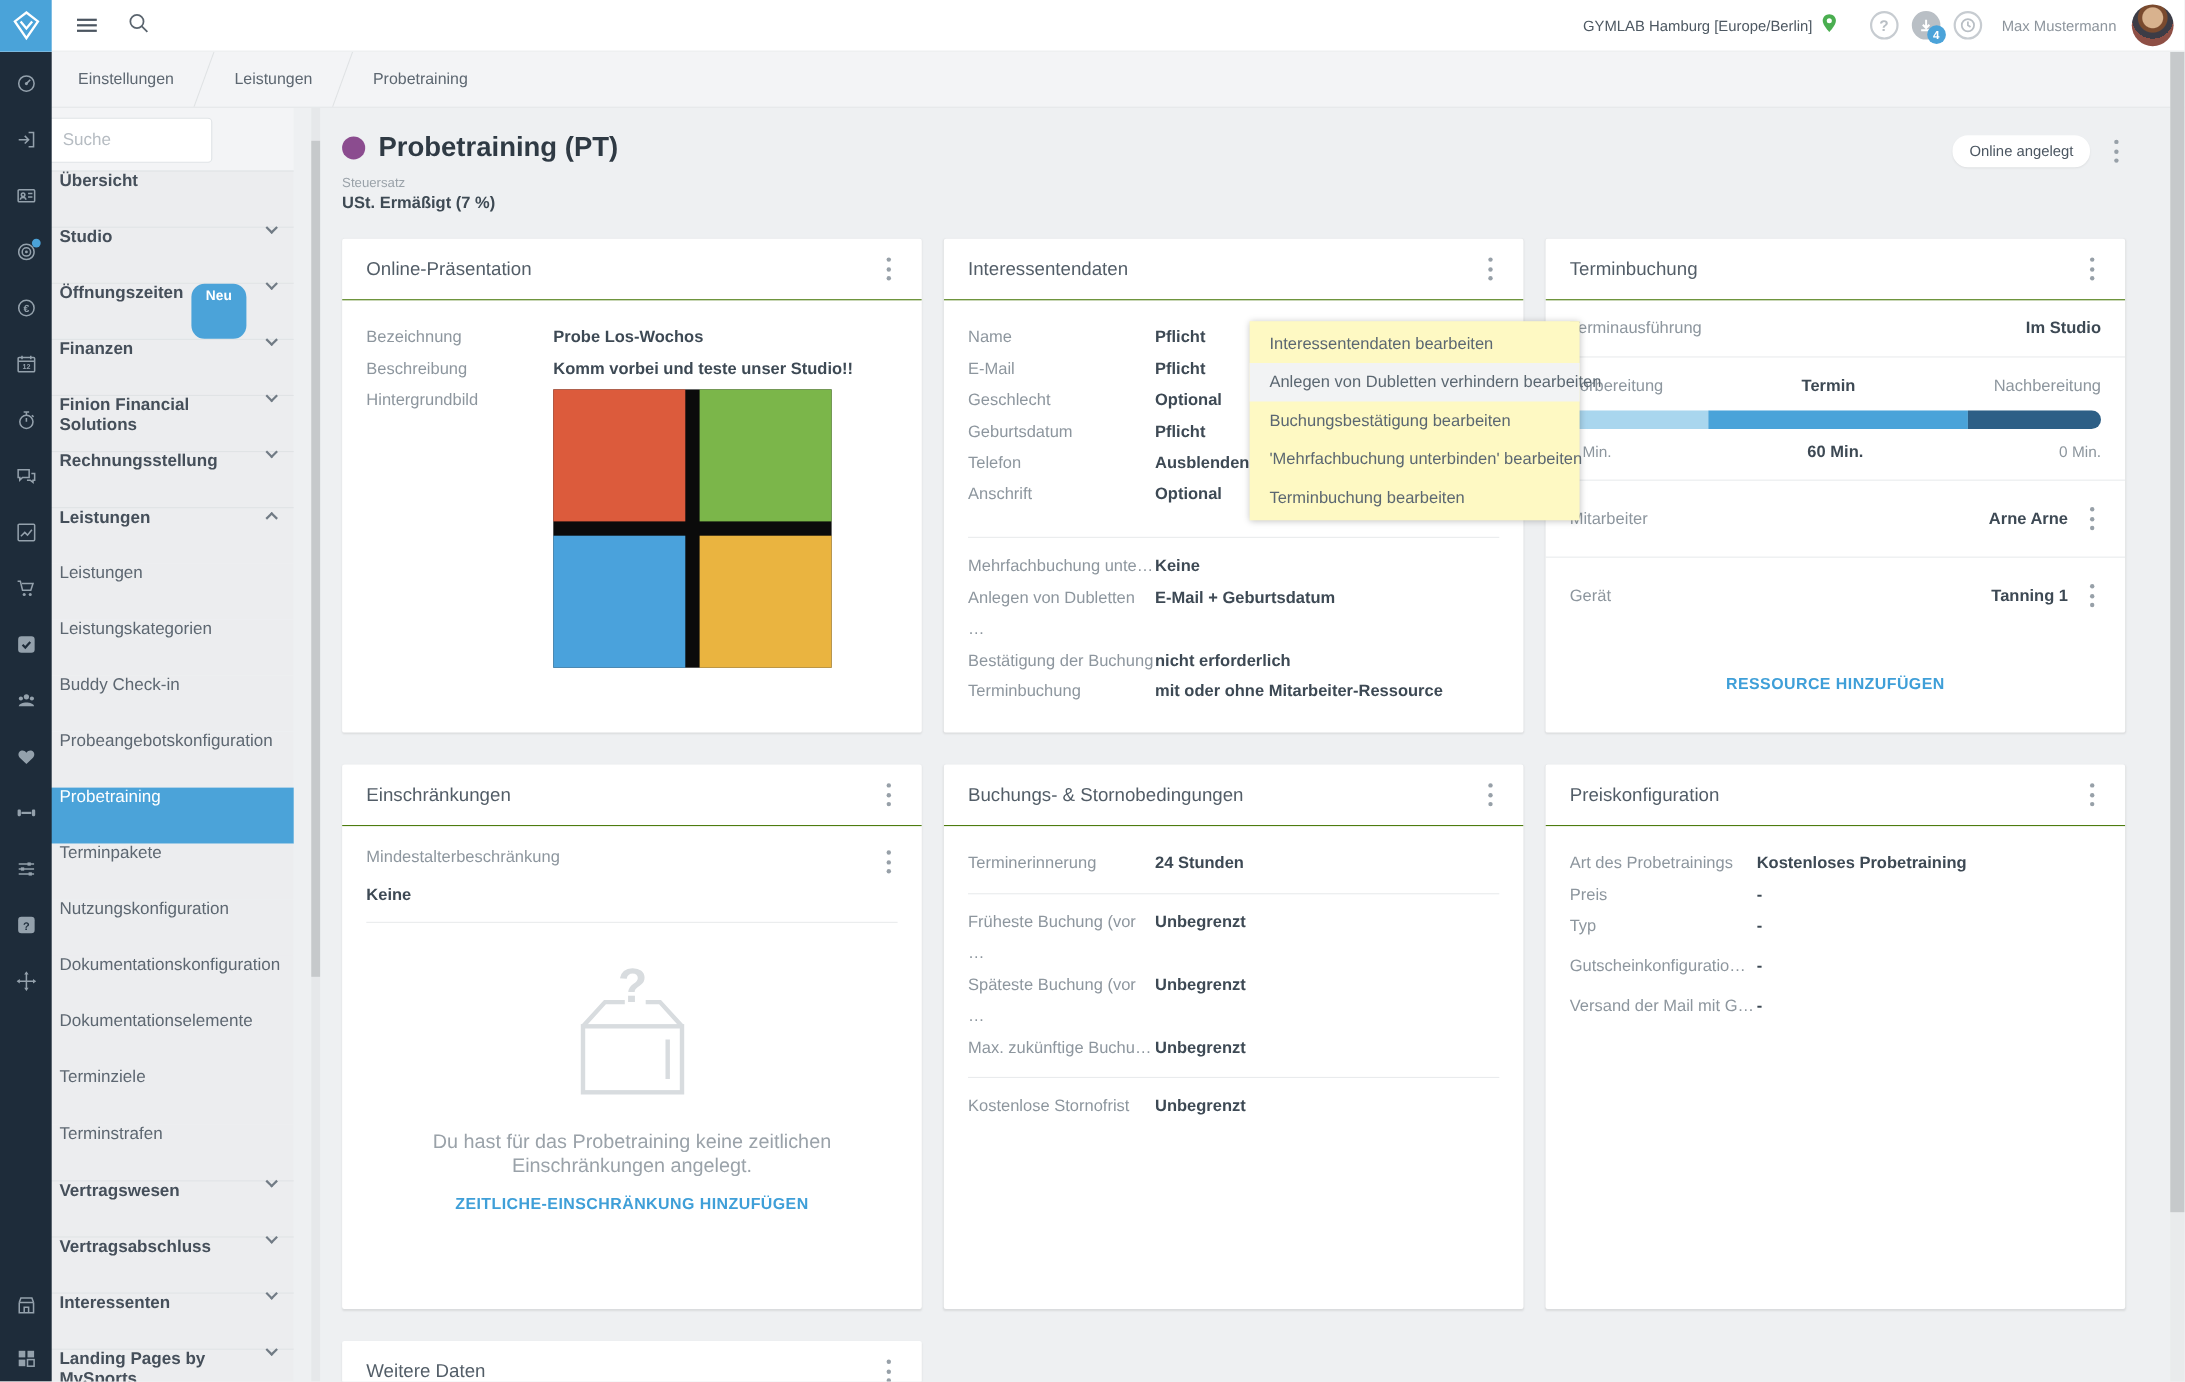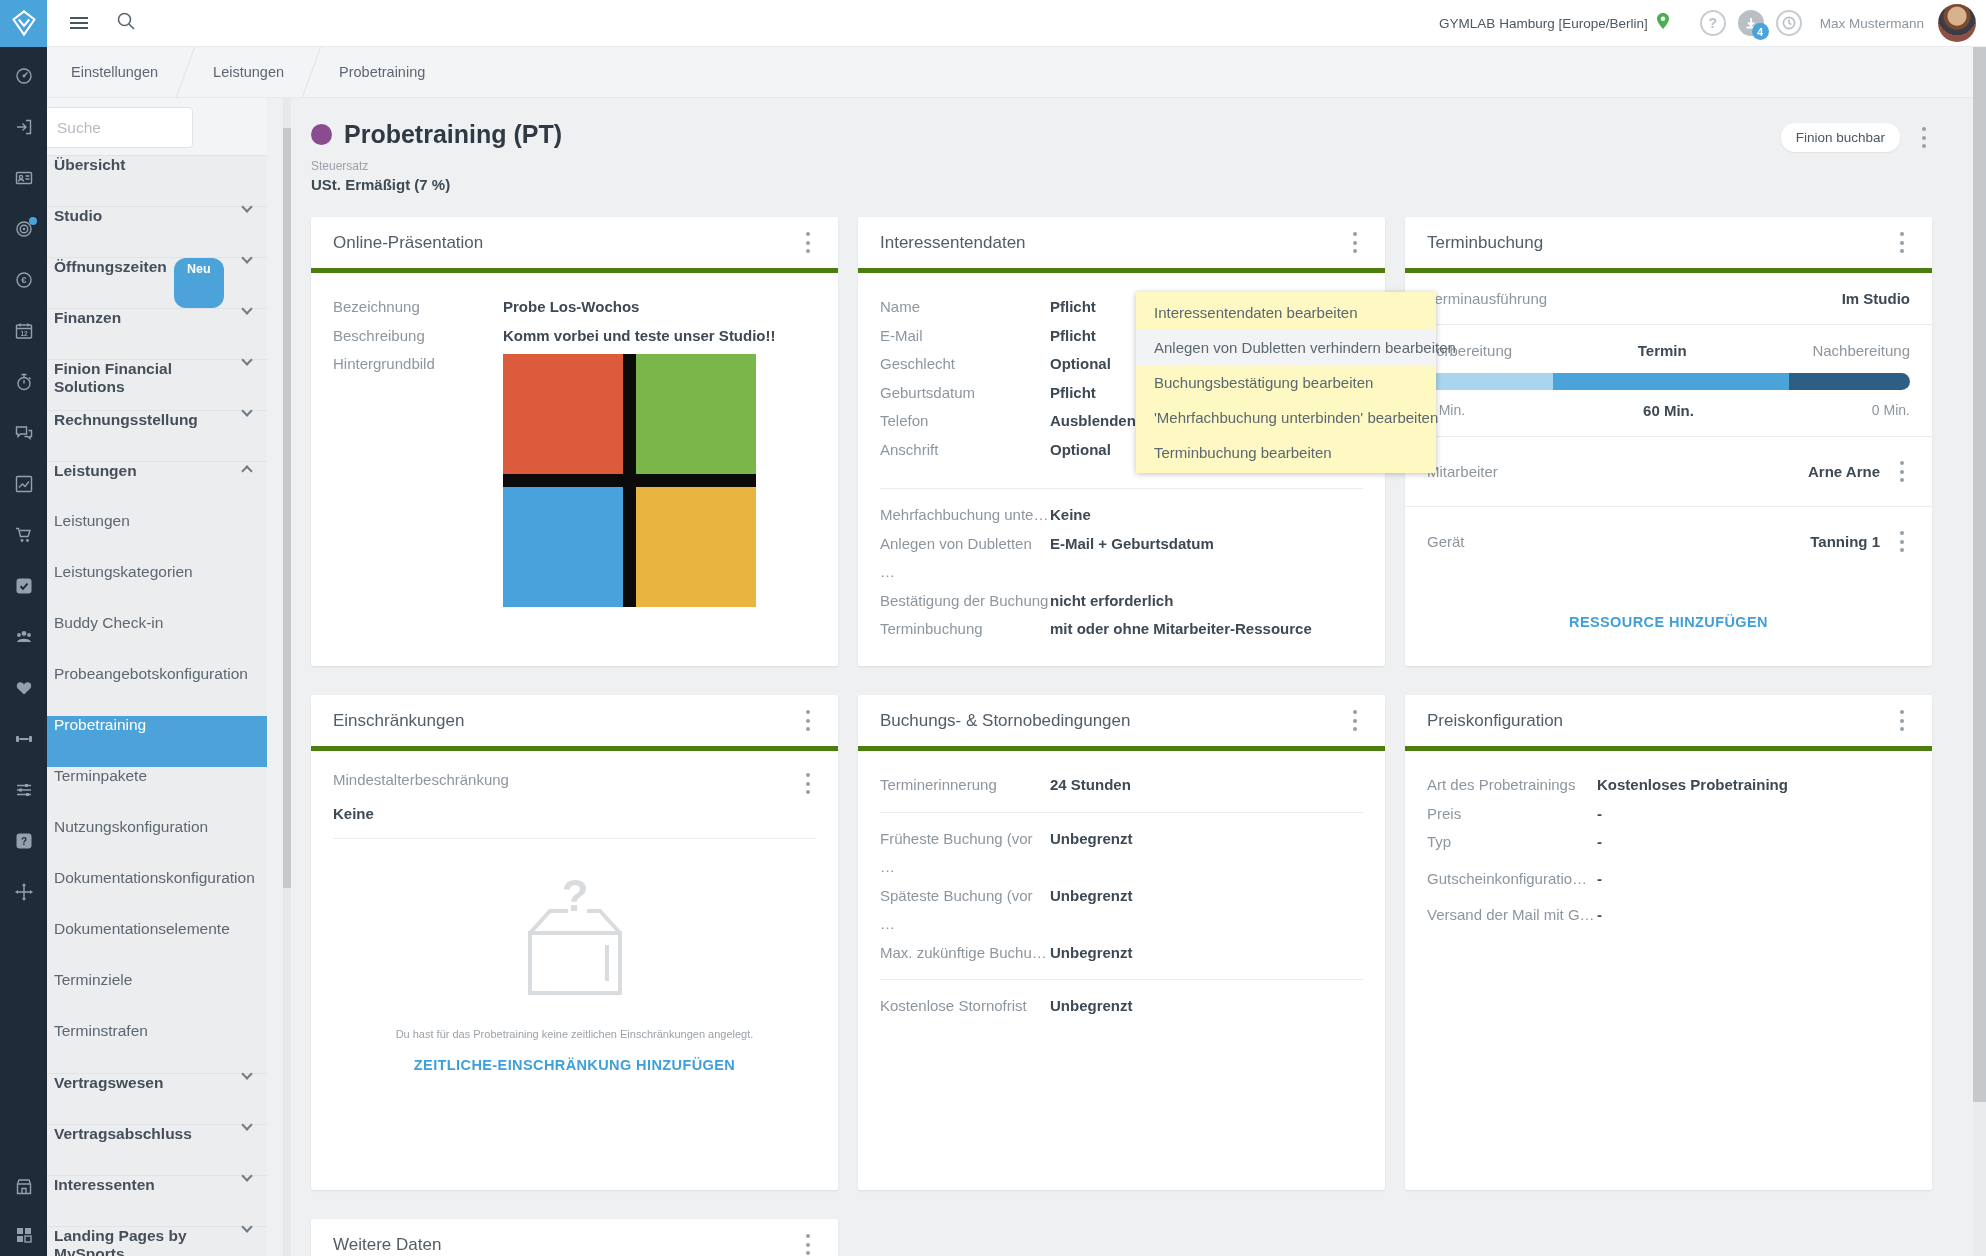--- a/index.html
+++ b/index.html
@@ -67,21 +67,21 @@
   .head-right { position:absolute; right:0; top:25px; display:flex; align-items:center; }
   .pill { background:#fff; border-radius:14px; padding:7px 15px; font-size:13.5px; color:#4b5661; box-shadow:0 1px 2px rgba(0,0,0,0.07); }
   .kebab { width:16px; display:inline-flex; flex-direction:column; align-items:center; cursor:pointer; flex:none; }
   .kebab i { width:4px; height:4px; border-radius:50%; background:#97a0a8; margin:2.2px 0; }
   .head-right .kebab { margin-left:16px; }
   
   .grid { margin-top:24px; display:grid; grid-template-columns:repeat(3,1fr); gap:29px 20px; align-items:start; }
   .card { background:#fff; border-radius:2px; box-shadow:0 1px 2px rgba(0,0,0,0.09); overflow:hidden; }
   .h449 { height:449px; } .h445 { height:495px; } .h140 { height:140px; }
   .card-h { height:56px; display:flex; align-items:center; justify-content:space-between;
-            padding:0 22px; border-bottom:5px solid #4d7c0f; }
+            padding:0 22px; border-bottom:1px solid #4d7c0f; }
   .card-title { font-size:17px; color:#525d67; }
   .card-b { padding:20px 22px; }
   .row { display:flex; line-height:28.5px; font-size:15px; }
   .row .lb { width:170px; flex:none; color:#8d969e; }
   .row .vl { color:#3d4954; font-weight:700; }
   .divider { border-top:1px solid #e9ebed; }
   
   .imgflag { width:253px; height:253px; background:#0b0b0b; display:grid;
              grid-template-columns:120px 120px; grid-template-rows:120px 120px; gap:13px; margin-top:4px; }
   
@@ -102,21 +102,21 @@
   .res-row .vl { margin-left:auto; color:#3d4954; font-weight:700; }
   .res-row .kebab { margin-left:14px; }
   .blue-link { color:#3f9fd8; font-weight:700; font-size:14.5px; letter-spacing:0.4px; text-align:center; cursor:pointer; }
   .tb-link { margin-top:38px; }
   
   .restrict-head { display:flex; align-items:flex-start; }
   .restrict-head .lb { color:#8d969e; font-size:15px; }
   .restrict-head .kebab { margin-left:auto; }
   .keine { font-weight:700; font-size:15px; margin-top:9px; }
   .empty-ill { display:flex; justify-content:center; margin-top:34px; }
-  .empty-text { text-align:center; color:#9aa2a9; font-size:11px; margin-top:30px; }
+  .empty-text { text-align:center; color:#9aa2a9; font-size:18px; margin-top:30px; }
   .es-link { margin-top:17px; }
   .menu { position:absolute; left:1136px; top:292px; width:300px; background:#fef9c3; z-index:40;
           box-shadow:0 1px 6px rgba(0,0,0,0.25); padding:3px 0; }
   .menu-item { height:35px; line-height:35px; padding-left:18px; font-size:15px; color:#5b6771;
                white-space:nowrap; cursor:pointer; }
   .menu-item.hl { background:#f2f3f4; }
 </style>
 </head>
 <body>
 
@@ -351,21 +351,21 @@
 
 <div class="main">
   <div class="page-head">
     <div class="title-row">
       <span class="svc-dot"></span>
       <h1 class="page-title">Probetraining (PT)</h1>
     </div>
     <div class="tax-label">Steuersatz</div>
     <div class="tax-value">USt. Ermäßigt (7 %)</div>
     <div class="head-right">
-      <span class="pill">Finion buchbar</span>
+      <span class="pill">Online angelegt</span>
       <span class="kebab">
           <i></i>
           <i></i>
           <i></i>
         </span>
     </div>
   </div>
 
   <div class="grid">
 

